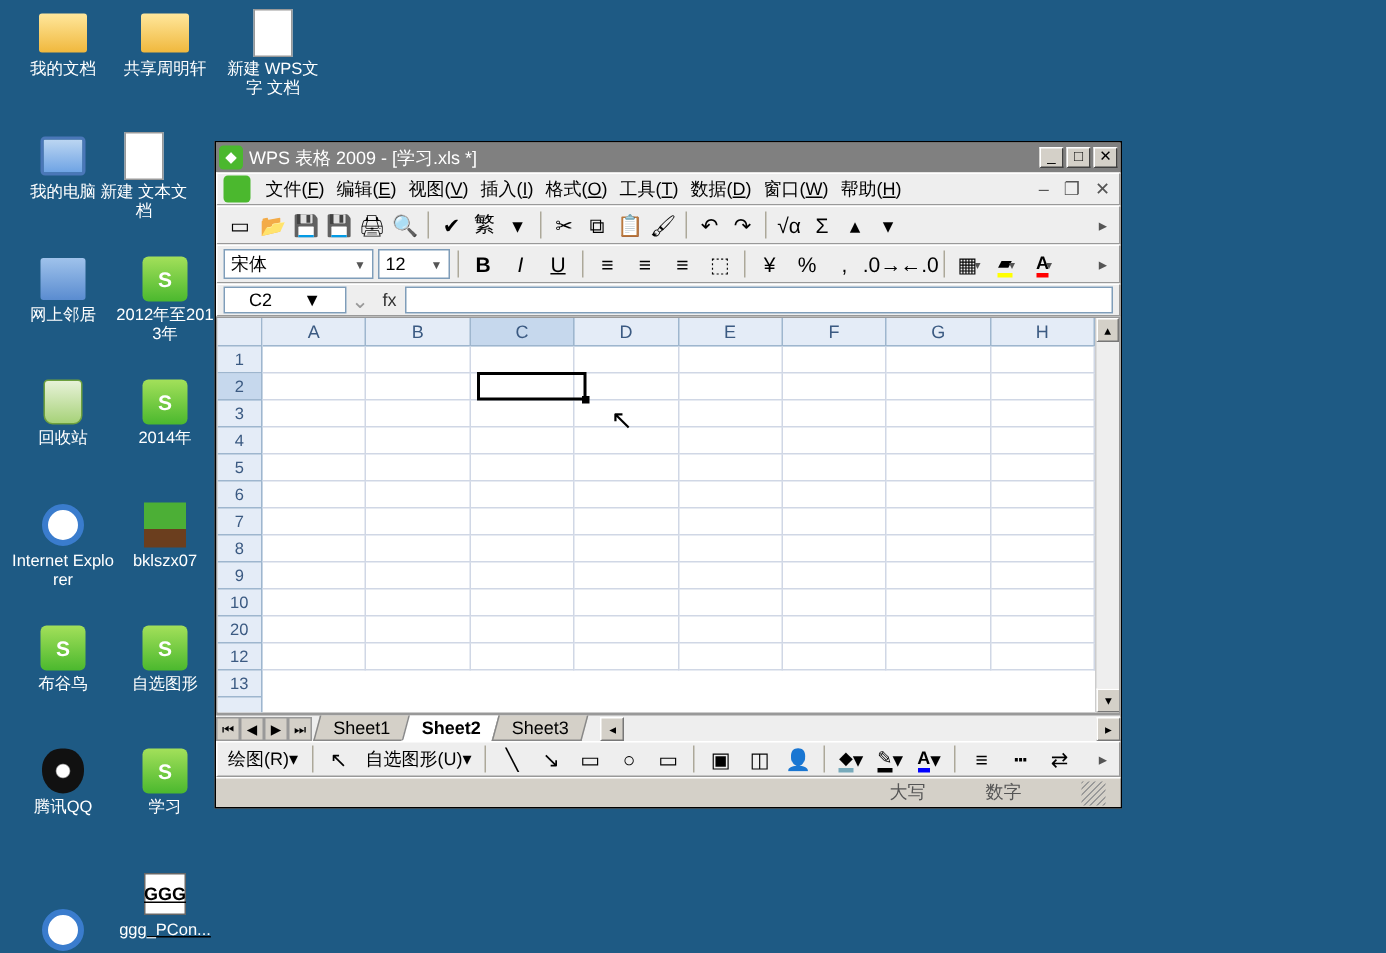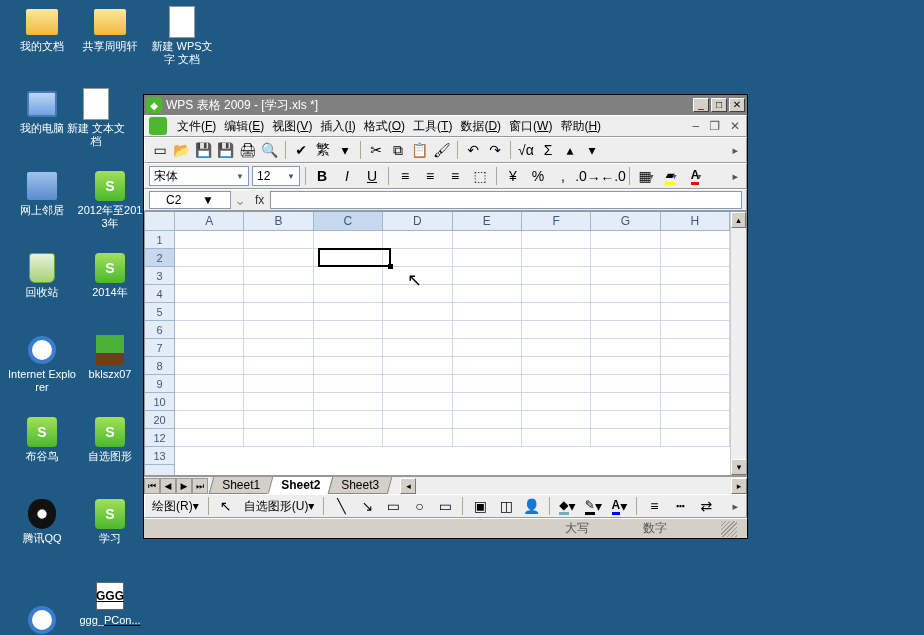--- a/index.html
+++ b/index.html
@@ -79,21 +79,21 @@
 .sheet-tab span{display:inline-block;transform:skewX(15deg)}
 .sheet-tab.active{background:#fff;font-weight:bold;border-bottom:1px solid #fff}
 .hscroll{flex:1;margin-left:10px;height:16px;background:#eee;display:flex}
 .hscroll .sb-btn{width:16px;height:16px;background:#d4d0c8;border:1px solid #fff;border-right-color:#777;border-bottom-color:#777;text-align:center;line-height:14px;font-size:9px;cursor:pointer}
 .hscroll .track{flex:1}
 
 
 .draw-bar{height:24px;background:#eeeeee;border:1px solid #fff;border-right-color:#999;border-bottom-color:#999;display:flex;align-items:center;padding:0 4px;gap:4px}
 
 
-.status-bar{height:20px;background:#d4d0c8;border-top:1px solid #fff;display:flex;align-items:center;padding:4px 10px;gap:54px;justify-content:flex-end;color:#555}
+.status-bar{height:20px;background:#d4d0c8;border-top:1px solid #fff;display:flex;align-items:center;padding:4px 10px;gap:40px;justify-content:flex-end;color:#555}
 .grip{width:16px;height:16px;background:repeating-linear-gradient(135deg,#999 0 1px,transparent 1px 3px)}
 </style>
 </head>
 <body>
 
 <div id="desktop">
     <div class="desktop-icon" style="left: 8px; top: 6px;">
       <div class="di-img">
         <div class="ico-folder"></div>
       </div>

